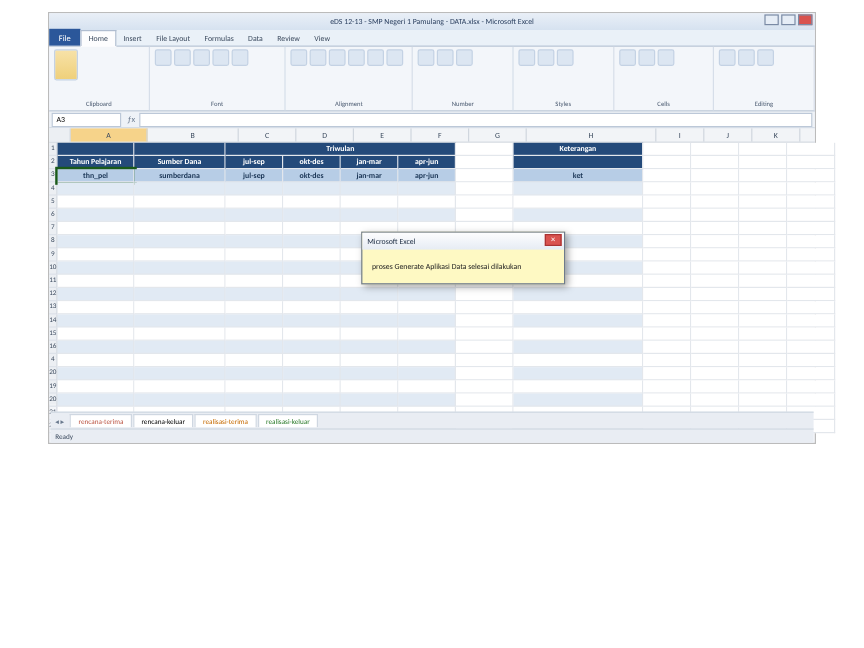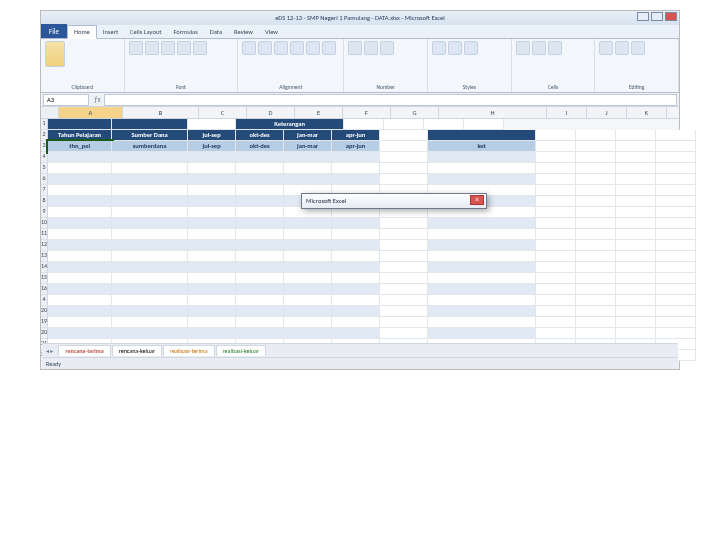--- a/index.html
+++ b/index.html
@@ -21,49 +21,49 @@
   
   .ribbon { height: 54px; background: #f3f6fa; border-bottom: 1px solid #b0bdd0; display: flex; }
   .rgroup { border-right: 1px solid #d6dee9; padding: 2px 4px; display: flex; flex-direction: column; justify-content: space-between; }
   .rgroup-label { font-size: 5.5px; text-align: center; color: #4a5a70; margin-top: auto; }
   .ricons { display: flex; gap: 2px; flex-wrap: wrap; }
   .ricon { width: 14px; height: 14px; background: #dce6f2; border: 1px solid #c4d2e4; border-radius: 2px; }
   .ricon.lg { width: 20px; height: 26px; }
   .ricon.paste { background: linear-gradient(#f7e2a8,#efd07a); }
   
   .fbar { height: 14px; background: #eef2f7; border-bottom: 1px solid #cdd6e2; display: flex; align-items: center; }
-  .namebox { width: 46px; height: 12px; background: #fff; border: 1px solid #bcc8d8; margin: 0 2px; font-size: 6.5px; padding-left: 3px; display: flex; align-items: center; }
+  .namebox { width: 58px; height: 12px; background: #fff; border: 1px solid #bcc8d8; margin: 0 2px; font-size: 6.5px; padding-left: 3px; display: flex; align-items: center; }
   .fxbox { flex: 1; height: 12px; background: #fff; border: 1px solid #bcc8d8; margin-right: 2px; }
   
   .colhdrs { height: 12px; background: #f2f4f7; border-bottom: 1px solid #d0d6de; display: flex; }
   .rownumcol { width: 18px; background: #eceff3; border-right: 1px solid #d0d6de; }
   .colh { border-right: 1px solid #d0d6de; text-align: center; font-size: 6.5px; color: #3b4a5e; display: flex; align-items: center; justify-content: center; }
   .colh.sel { background: #f6d38a; }
   
   .grid { display: flex; height: 218px; }
   .rownums { width: 18px; background: #eceff3; }
   .rownums div { height: 11px; border-bottom: 1px solid #dde2e9; border-right: 1px solid #d0d6de; font-size: 6px; text-align: center; color: #3b4a5e; }
   .cells { flex: 1; position: relative; }
   .sheetrow { display: flex; height: 11px; }
   .cell { border-right: 1px solid #e3e7ec; border-bottom: 1px solid #e3e7ec; background: #fff; }
   .hdr-merged { background: #244a7a; color: #fff; text-align: center; font-size: 6.5px; display: flex; align-items: center; justify-content: center; font-weight: 700; }
   .hdr2 { background: #244a7a; color: #fff; font-size: 6.5px; display: flex; align-items: center; justify-content: center; font-weight: 700; }
   .hdr3 { background: #b7cde6; color: #1a3555; font-size: 6.5px; display: flex; align-items: center; justify-content: center; font-weight: 700; }
   .altband { background: #e1eaf4; }
   
-  .dialog { position: absolute; left: 260px; top: 182px; width: 186px; background: #fef9c3; border: 1px solid #6f7b8c; box-shadow: 2px 2px 6px rgba(0,0,0,0.35); font-size: 7px; }
+  .dialog { position: absolute; left: 260px; top: 182px; width: 170px; background: #fef9c3; border: 1px solid #6f7b8c; box-shadow: 2px 2px 6px rgba(0,0,0,0.35); font-size: 7px; }
   .dlg-title { background: linear-gradient(#fdfdfe,#e6ecf4); height: 14px; display: flex; align-items: center; padding: 0 4px; font-size: 6.5px; color: #1a2a40; position: relative; }
   .dlg-close { position: absolute; right: 2px; top: 1px; width: 14px; height: 10px; background: #d9534f; border: 1px solid #a33; color: #fff; font-size: 7px; text-align: center; line-height: 8px; }
   .dlg-body { padding: 10px 8px; font-size: 6.5px; color: #222; }
   .dlg-btns { padding: 4px 8px 8px; text-align: right; }
   .dlg-btn { display: inline-block; width: 46px; height: 14px; background: linear-gradient(#f7f8fa,#e2e6ec); border: 1px solid #8a97aa; font-size: 6.5px; text-align: center; line-height: 12px; }
   
   .sheettabs { position: absolute; bottom: 12px; left: 1px; right: 1px; height: 14px; background: #e9edf3; border-top: 1px solid #cfd7e1; display: flex; align-items: center; font-size: 6px; }
   .stab { padding: 1px 6px; border: 1px solid #cfd7e1; border-bottom: none; background: #fff; margin-left: 1px; }
-  .stab.active { color: #b54; font-weight: 700; }
+  .stab.active { color: #b54; font-weight: 400; }
   .stab.green { color: #2a7a2a; }
   .stab.orange { color: #c56a00; }
   
   .statusbar { position: absolute; bottom: 0; left: 1px; right: 1px; height: 12px; background: #e9edf3; border-top: 1px solid #cfd7e1; font-size: 6px; color: #3b4a5e; padding-left: 4px; display: flex; align-items: center; }
 </style>
 </head>
 <body>
 
 <div class="slide">
 
@@ -75,21 +75,21 @@
         <div class="winbtn"></div>
         <div class="winbtn"></div>
         <div class="winbtn close"></div>
       </div>
     </div>
 
     <div class="tabs">
       <div class="filetab">File</div>
       <div class="rtab active">Home</div>
       <div class="rtab">Insert</div>
-      <div class="rtab">Cells Layout</div>
+      <div class="rtab">File Layout</div>
       <div class="rtab">Formulas</div>
       <div class="rtab">Data</div>
       <div class="rtab">Review</div>
       <div class="rtab">View</div>
     </div>
 
     <div class="ribbon" id="ribbon-body">
         <div class="rgroup" style="flex: 1 1 0%;">
           <div class="ricons">
             <div class="ricon lg paste"></div>
@@ -194,20 +194,21 @@
           <div>20</div>
           <div>19</div>
           <div>20</div>
           <div>21</div>
           <div>22</div>
         </div>
       <div class="cells" id="cells">
           <div class="sheetrow">
             <div class="cell hdr-merged" style="width: 64px;"></div>
             <div class="cell hdr-merged" style="width: 76px;"></div>
+            <div class="cell hdr-merged" style="width: 192px;">Triwulan</div>
             <div class="cell " style="width: 48px;"></div>
             <div class="cell hdr-merged" style="width: 108px;">Keterangan</div>
             <div class="cell " style="width: 40px;"></div>
             <div class="cell " style="width: 40px;"></div>
             <div class="cell " style="width: 40px;"></div>
             <div class="cell " style="width: 40px;"></div>
           </div>
           <div class="sheetrow">
             <div class="cell hdr2" style="width: 64px;">Tahun Pelajaran</div>
             <div class="cell hdr2" style="width: 76px;">Sumber Dana</div>
@@ -503,20 +504,21 @@
             <div class="cell " style="width: 40px;"></div>
           </div>
         </div>
     </div>
 
     <div class="dialog">
       <div class="dlg-title">
         <span>Microsoft Excel</span>
         <div class="dlg-close">×</div>
       </div>
+      <div class="dlg-body">proses Generate Aplikasi Data selesai dilakukan</div>
     </div>
 
     <div class="sheettabs" id="sheettabs">
       <span style="padding:0 4px;color:#6a7a8e">◂ ▸</span>
     <div class="stab active">rencana-terima</div>
         <div class="stab ">rencana-keluar</div>
         <div class="stab orange">realisasi-terima</div>
         <div class="stab green">realisasi-keluar</div>
       </div>
 

